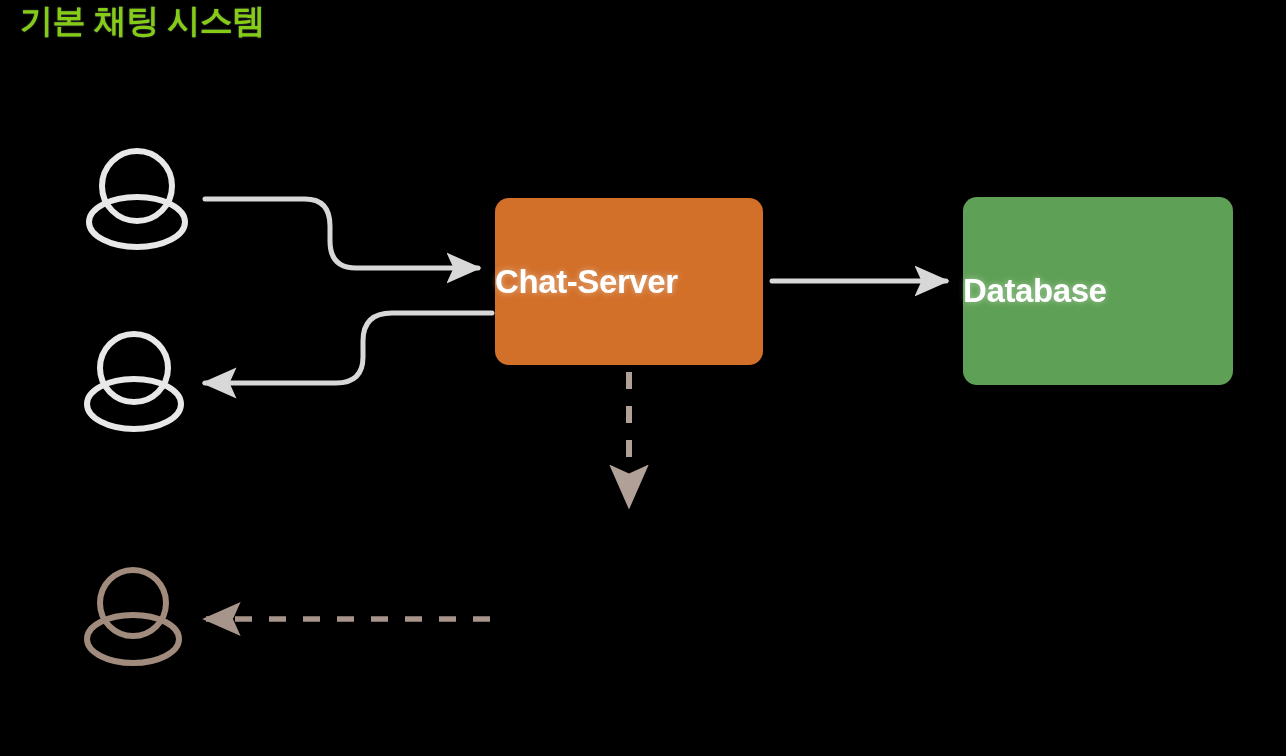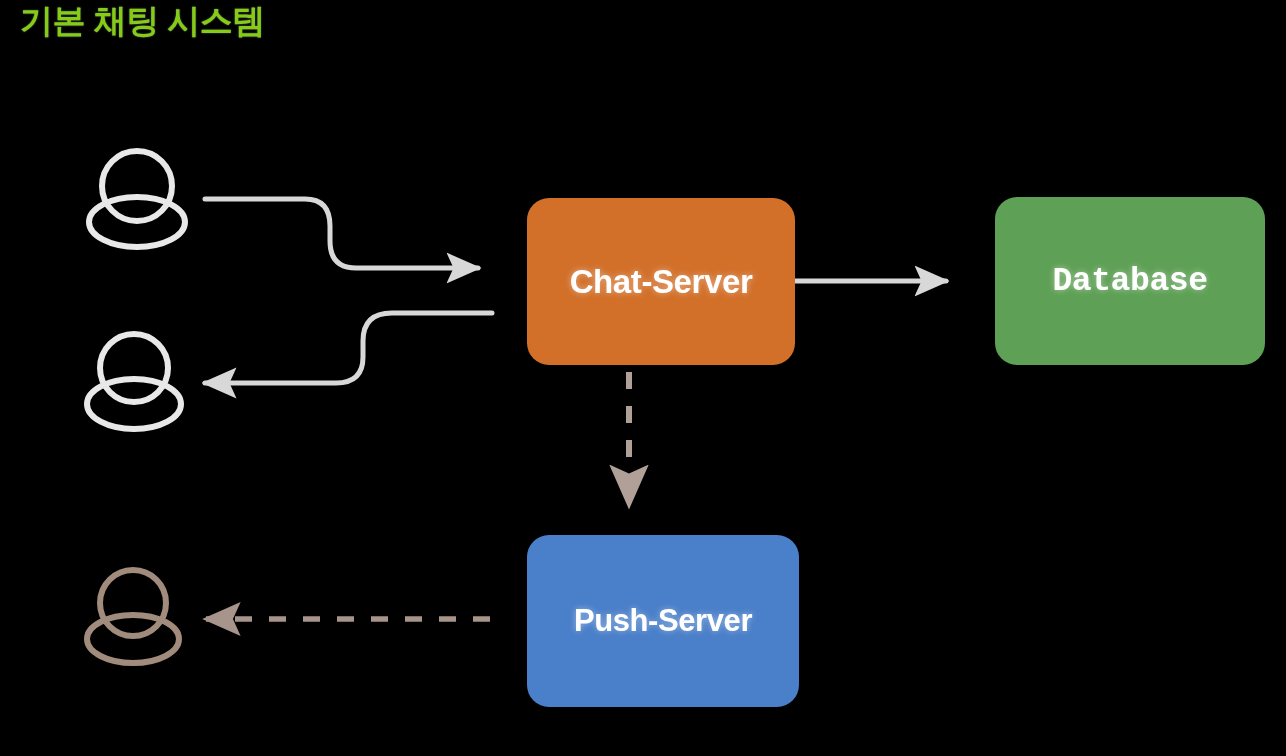--- a/index.html
+++ b/index.html
@@ -47,24 +47,23 @@
     top: 0;
     width: 1286px;
     height: 756px;
   }
 
   
   .node-box {
     position: absolute;
     display: flex;
     align-items: center;
-    justify-content: center;
-    border-radius: 22px;
+    justify-content: flex-start;
+    border-radius: 14px;
     box-sizing: border-box;
-    margin-left: 32px;
   }
   .node-label {
     color: #ffffff;
     font-weight: bold;
     font-size: 33px;
     letter-spacing: -0.4px;
     text-shadow: 0 0 6px rgba(255,255,255,0.45);
     white-space: nowrap;
   }
   #node-chat-server {
@@ -124,21 +123,18 @@
 
     <path d="M 629 372 L 629 505" fill="none" stroke="#B0A098" stroke-width="6" stroke-dasharray="17 17" stroke-linecap="butt" marker-end="url(#arrow-tan-down)"></path>
 
     <path d="M 490 619 L 206 619" fill="none" stroke="#A7948A" stroke-width="5.5" stroke-dasharray="17 17" stroke-linecap="butt" marker-end="url(#arrow-tan)"></path>
   </svg>
 
   <div class="node-box" id="node-chat-server" style="background: rgb(210, 112, 42); left: 495px; top: 198px; width: 268px; height: 167px;">
     <span class="node-label">Chat-Server</span>
   </div>
 
-  <div class="node-box" id="node-database" style="background: rgb(94, 160, 85); left: 963px; top: 197px; width: 270px; height: 168px; font-family: Liberation Mono, monospace;">
+  <div class="node-box" id="node-database" style="background: rgb(94, 160, 85); left: 963px; top: 197px; width: 270px; height: 188px;">
     <span class="node-label">Database</span>
   </div>
 
-  <div class="node-box" id="node-push-server" style="background: rgb(74, 127, 201); left: 495px; top: 535px; width: 272px; height: 172px;">
-    <span class="node-label">Push-Server</span>
-  </div>
 
 </div>
 
 </body></html>

